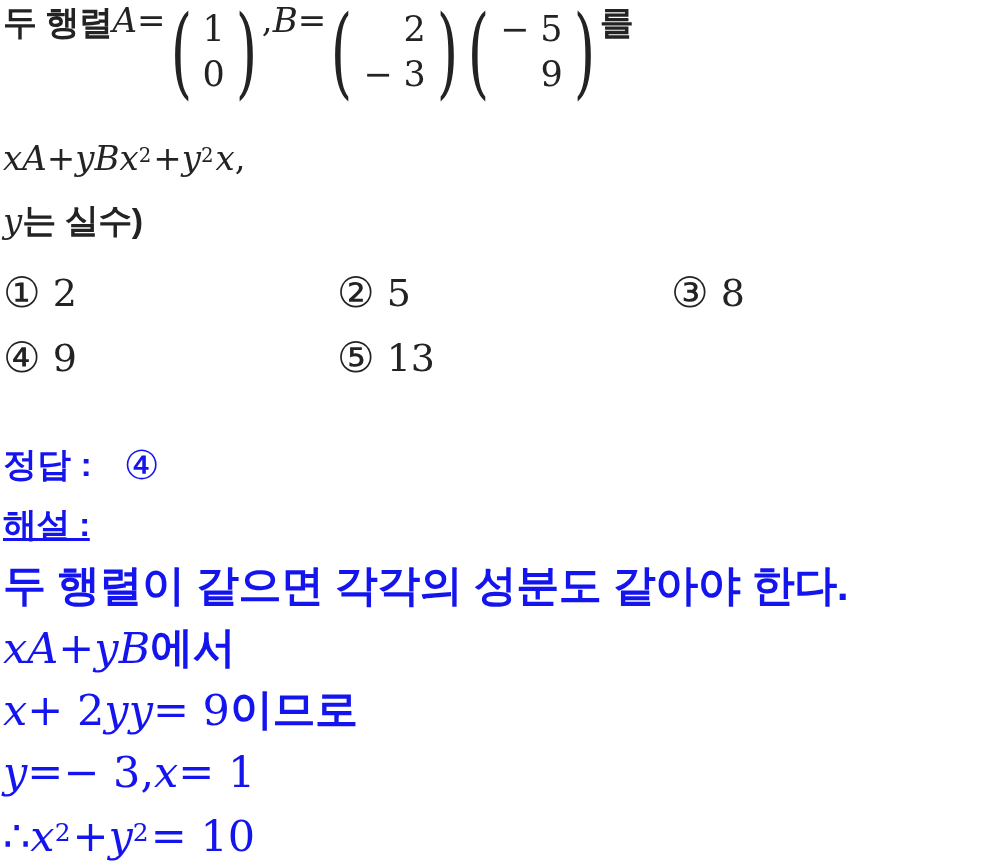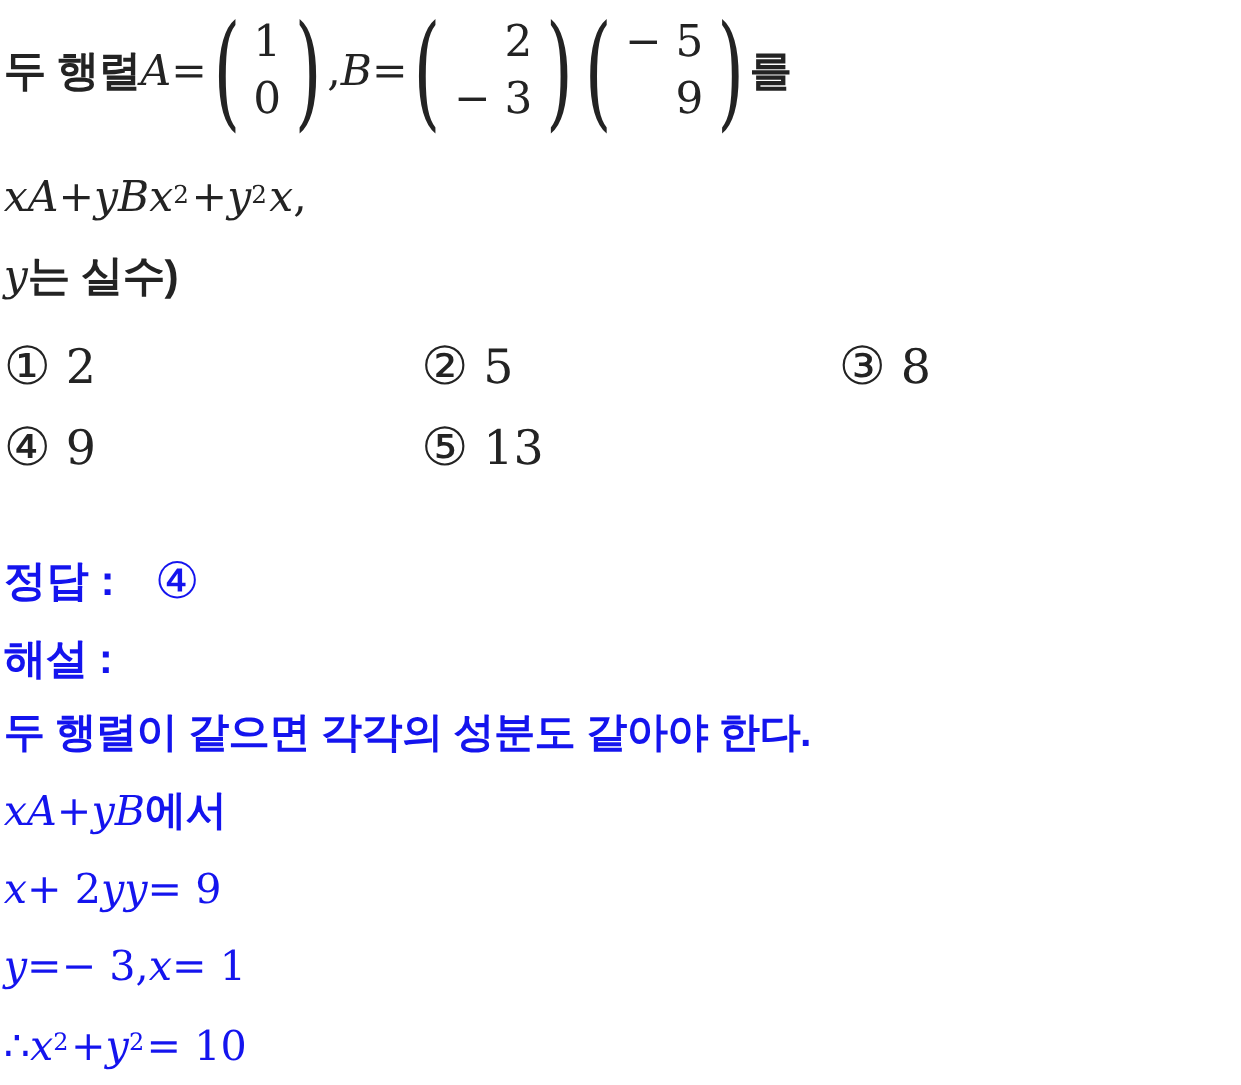--- a/index.html
+++ b/index.html
@@ -65,21 +65,20 @@
     font-family:"DejaVu Serif",serif;
     font-size:35px;
     line-height:45px;
   }
 
   
   .line{white-space:nowrap;}
   #line1{
     height:114px;
     display:flex;
-    align-items:center;
     font-size:34px;
   }
   #line2{
     margin-top:12px;
     height:64px;
     display:flex;
     align-items:center;
     font-size:34px;
   }
   #line3{
@@ -124,27 +123,28 @@
   #answer-circle{
     font-family:"DejaVu Sans",sans-serif;
     font-size:40px;
     margin-left:32px;
     line-height:1;
   }
   #expl-label{
     margin-top:16px;
     height:44px;
     display:flex;
-    align-items:flex-start;
-    font-size:34px;
+    align-items:flex-end;
+    font-size:34px;
+    text-decoration:underline;
   }
   .expl-line{
     display:flex;
     align-items:center;
-    font-size:33px;
+    font-size:43px;
     height:44px;
   }
   #exp0{margin-top:16px;}
   #exp1{margin-top:18px;}
   #exp2{margin-top:18px;}
   #exp3{margin-top:18px;}
   #exp4{margin-top:16px;height:52px;}
 </style>
 </head>
 <body>
@@ -245,20 +245,21 @@
       <span class="mi">y</span>
       <span class="mi">B</span>
       <span class="ko">에서</span>
     </div>
   <div class="expl-line blue line" id="exp2">
       <span class="mi">x</span>
       <span class="mn"> + 2</span>
       <span class="mi">y</span>
       <span class="mi">y</span>
       <span class="mn"> = 9</span>
+      <span class="ko">이므로</span>
     </div>
   <div class="expl-line blue line" id="exp3">
       <span class="mi">y</span>
       <span class="mn"> =− 3, </span>
       <span class="mi">x</span>
       <span class="mn"> = 1</span>
     </div>
   <div class="expl-line blue line" id="exp4">
       <span class="mn">∴  </span>
       <span class="mi">x</span>

